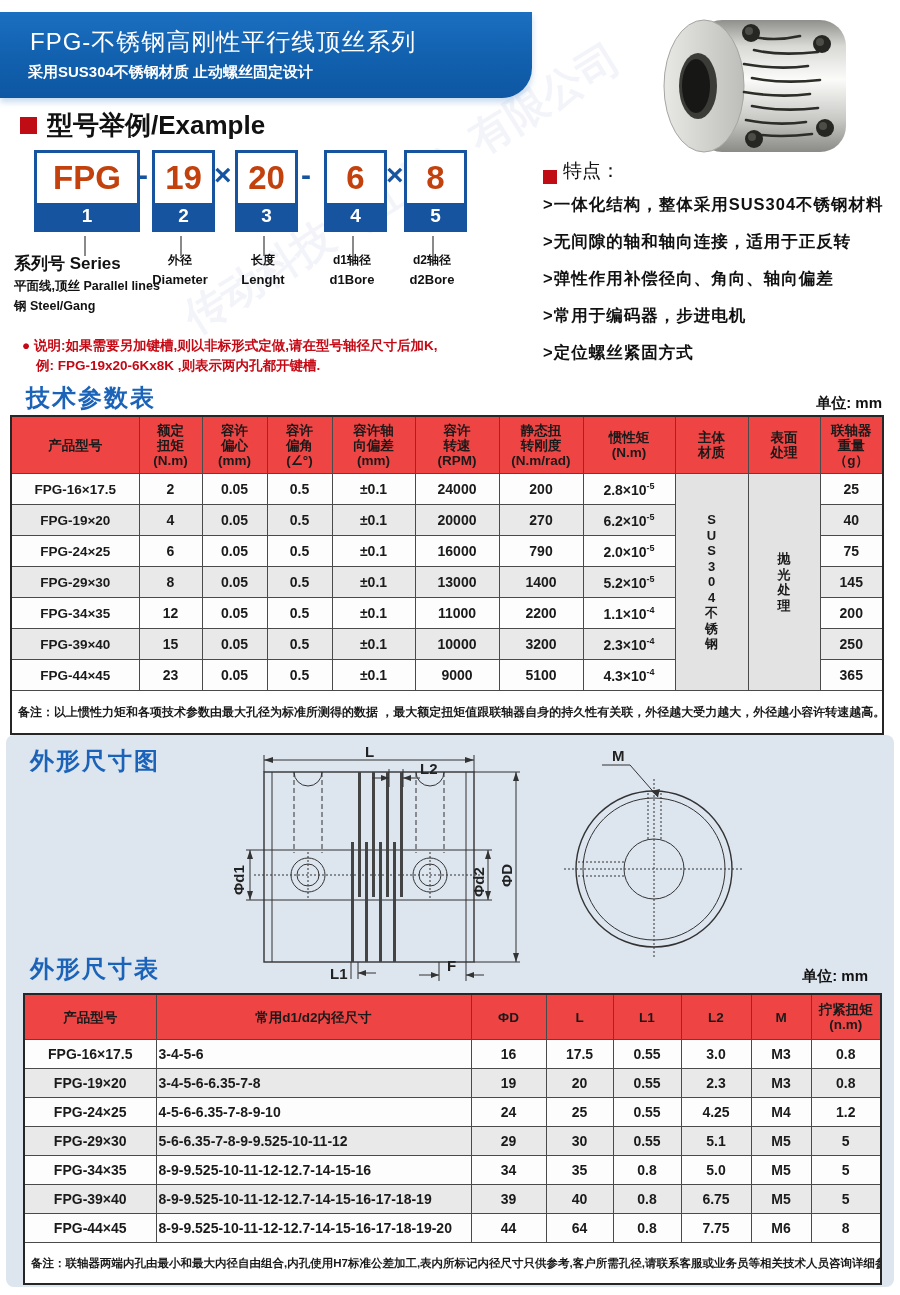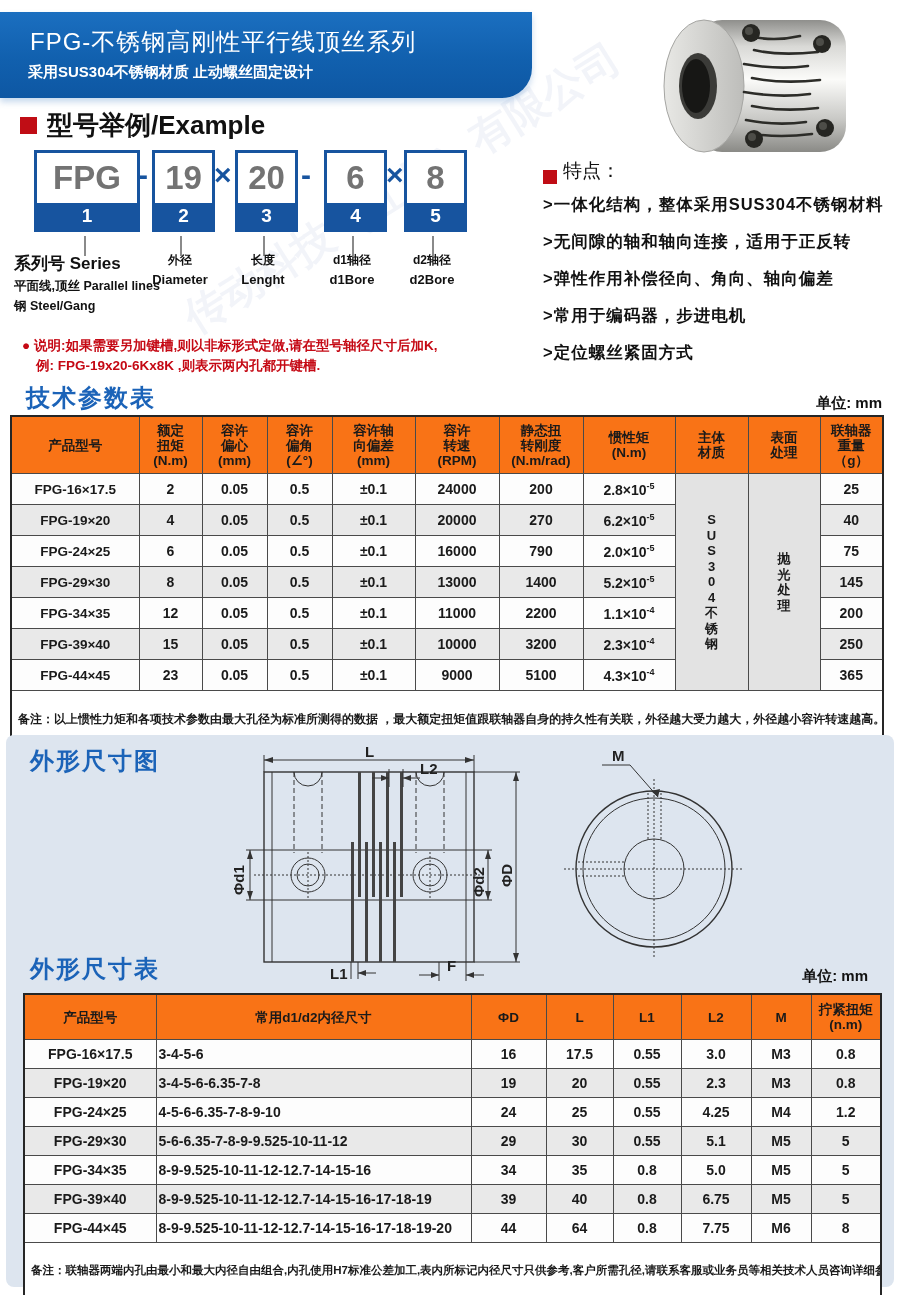--- a/index.html
+++ b/index.html
@@ -21,21 +21,21 @@
   
   .photo{position:absolute;left:648px;top:6px;width:218px;height:160px;}
 
   
   .sec-head{position:absolute;left:20px;top:108px;font-size:26px;font-weight:800;display:flex;align-items:center;}
   .red-sq{display:inline-block;width:17px;height:17px;background:#c00d15;margin-right:10px;}
 
   
   #example-row{position:absolute;left:0;top:150px;width:540px;height:110px;}
   .model-box{position:absolute;top:0;border:3px solid #17549f;background:#fff;text-align:center;}
-  .model-value{font-size:33px;font-weight:800;color:#737373;line-height:50px;height:50px;}
+  .model-value{font-size:33px;font-weight:800;color:#c2410c;line-height:50px;height:50px;}
   .model-num{background:#17549f;color:#fff;font-size:19px;font-weight:700;line-height:26px;height:26px;}
   .model-sep{position:absolute;top:8px;font-size:30px;font-weight:800;color:#17549f;}
   .tick{position:absolute;top:86px;width:2px;height:20px;background:#8a8a8a;}
 
   #example-labels{position:absolute;left:0;top:252px;width:540px;height:80px;}
   .ex-label{position:absolute;top:0;white-space:nowrap;}
   .ex-label.centered{transform:translateX(-50%);text-align:center;}
   .ex-label .l1{font-size:12px;font-weight:700;}
   .ex-label .l2{font-size:13px;font-weight:700;margin-top:3px;}
   .ex-label.first .l1{font-size:17px;}
@@ -55,27 +55,27 @@
 
   #tech-title{position:absolute;left:20px;top:382px;margin-left:6px;}
   #tech-unit{position:absolute;right:18px;top:394px;}
 
   
   table{border-collapse:collapse;table-layout:fixed;}
   .dtable{position:absolute;background:#fdfdfd;}
   .dtable th,.dtable td{border:1px solid #4a4a4a;text-align:center;padding:0 2px;
      font-size:14px;font-weight:600;color:#1a1a1a;overflow:hidden;}
   .dtable{border:2px solid #262626;}
-  .dtable th{background:#f97316;font-weight:700;}
+  .dtable th{background:#ef4444;font-weight:700;}
   .dtable th .hl{font-size:13.5px;line-height:15px;}
   .dtable tr.alt td{background:#e9e9e9;}
   .dtable td.vert{background:#e3e3e3;vertical-align:middle;}
   .dtable td.vert span{display:block;font-size:13px;line-height:15.5px;font-weight:700;}
   .dtable td sup{font-size:9px;}
-  .dtable td.note{font-size:12px;text-align:left;padding:13px 6px;font-weight:700;background:#fff;white-space:nowrap;}
+  .dtable td.note{font-size:12px;text-align:left;padding:6px 6px;font-weight:700;background:#fff;white-space:nowrap;}
   #tech-table{left:10px;top:415px;width:872px;}
   #tech-table th{height:56px;}
   #tech-table td{height:30px;}
   #tech-table td.model-cell{font-size:13.5px;}
 
   
   .panel{position:absolute;left:6px;top:735px;width:888px;height:552px;background:#dde5ef;border-radius:8px;}
   #dim-title{position:absolute;left:24px;top:10px;}
   #dimtab-title{position:absolute;left:24px;top:218px;}
   #dim-unit{position:absolute;right:26px;top:232px;}

